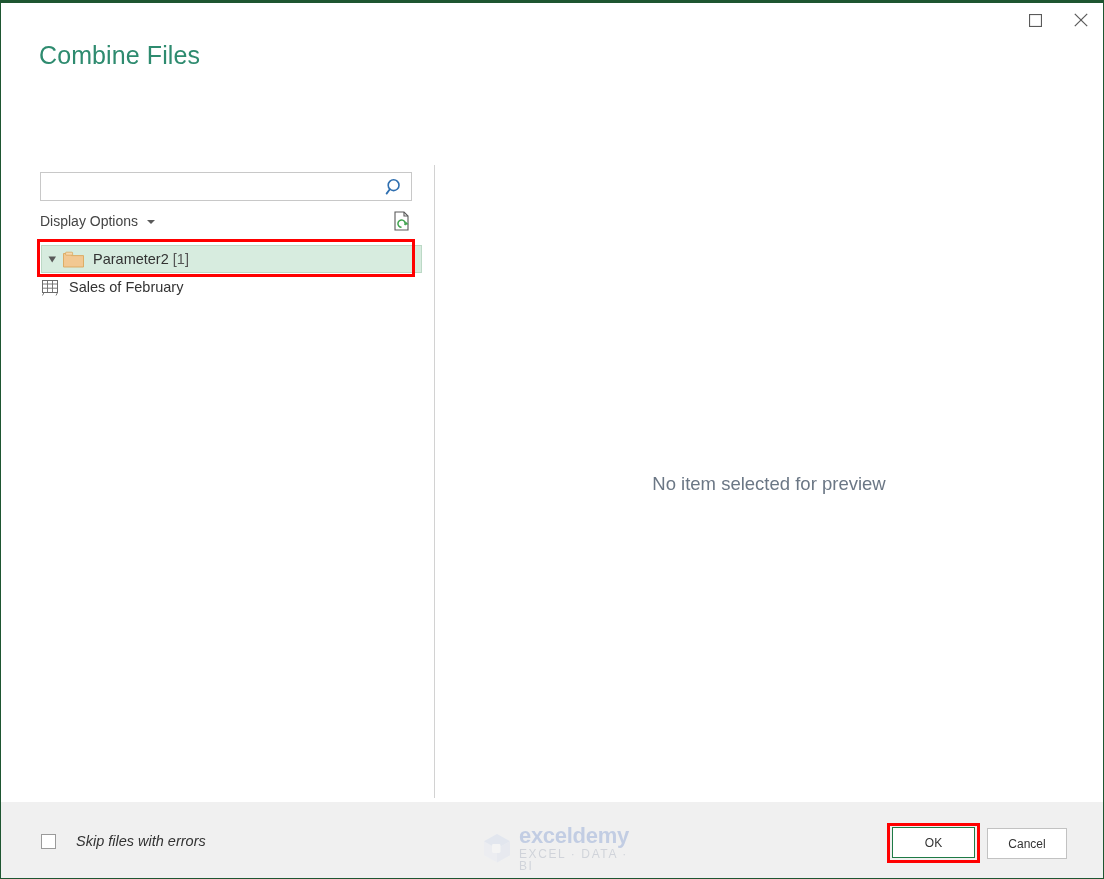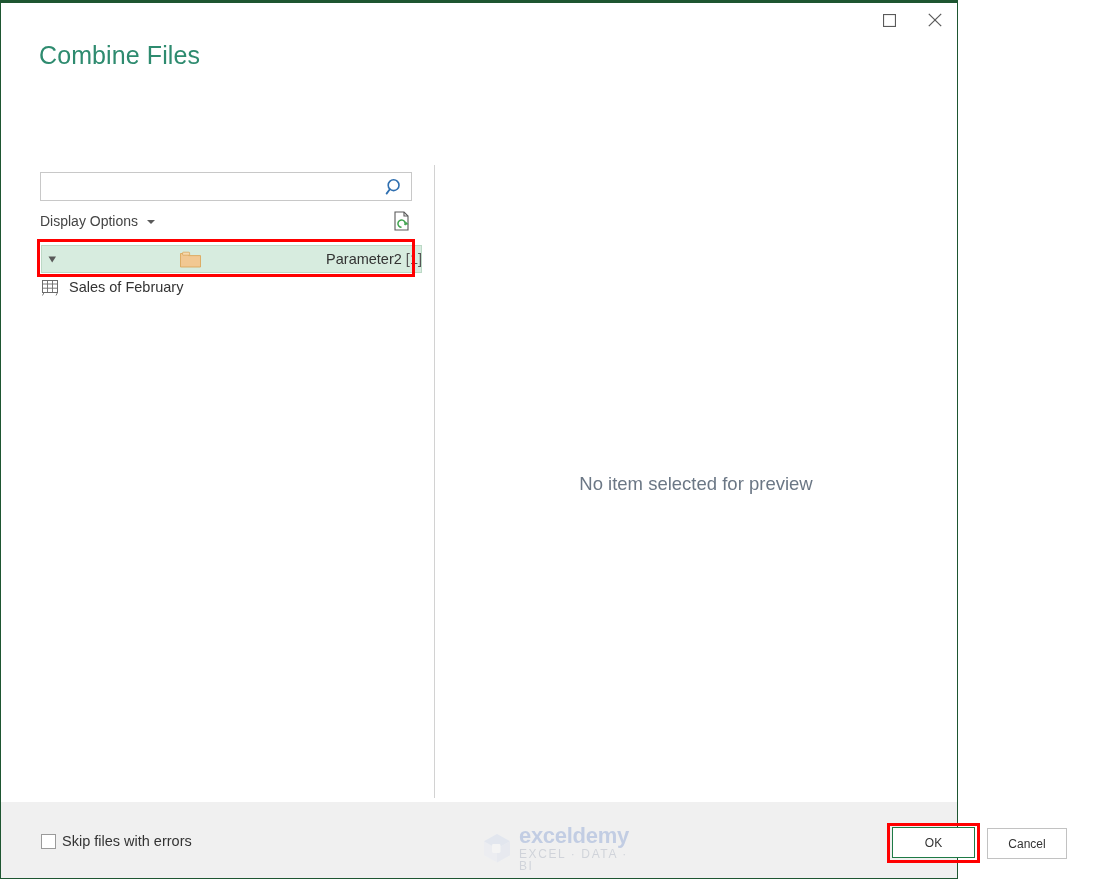--- a/index.html
+++ b/index.html
@@ -6,21 +6,21 @@
   html, body {
     margin: 0; padding: 0;
     width: 1104px; height: 879px;
     background: #ffffff;
     font-family: "Liberation Sans", sans-serif;
     overflow: hidden;
   }
 
   #dialog {
     position: relative;
-    width: 958px;
+    width: 1104px;
     height: 879px;
     background: #ffffff;
     border: 1px solid #1e5631;
     border-top-width: 3px;
   }
 
   
   .titlebar {
     position: absolute;
     top: 0; left: 0; right: 0;
@@ -157,21 +157,20 @@
     height: 28px;
     display: flex;
     align-items: center;
   }
   .tree-row.selected {
     background: #d7ecdf;
     margin-left: 40px;
     margin-right: 12px;
     padding-left: 3px;
     box-shadow: inset 0 0 0 1px #bcd9c6;
-    justify-content: space-between;
   }
   .tree-row.child {
     padding-left: 40px;
   }
   .expander {
     width: 16px; height: 16px;
     display: flex; align-items: center; justify-content: center;
     flex: none;
   }
   .expander svg { display: block; }
@@ -233,24 +232,25 @@
     display: flex;
     align-items: center;
   }
   .checkbox {
     width: 15px; height: 15px;
     border: 1px solid #9a9a9a;
     background: #ffffff;
     flex: none;
   }
   .skip-label {
-    margin-left: 6px;
+    margin-left: 20px;
     font-size: 14.5px;
     color: #333333;
     white-space: nowrap;
+    font-style: italic;
   }
 
   .logo {
     position: absolute;
     left: 479px; top: 826px;
     width: 148px; height: 38px;
     opacity: 0.30;
     display: flex;
     align-items: center;
   }

